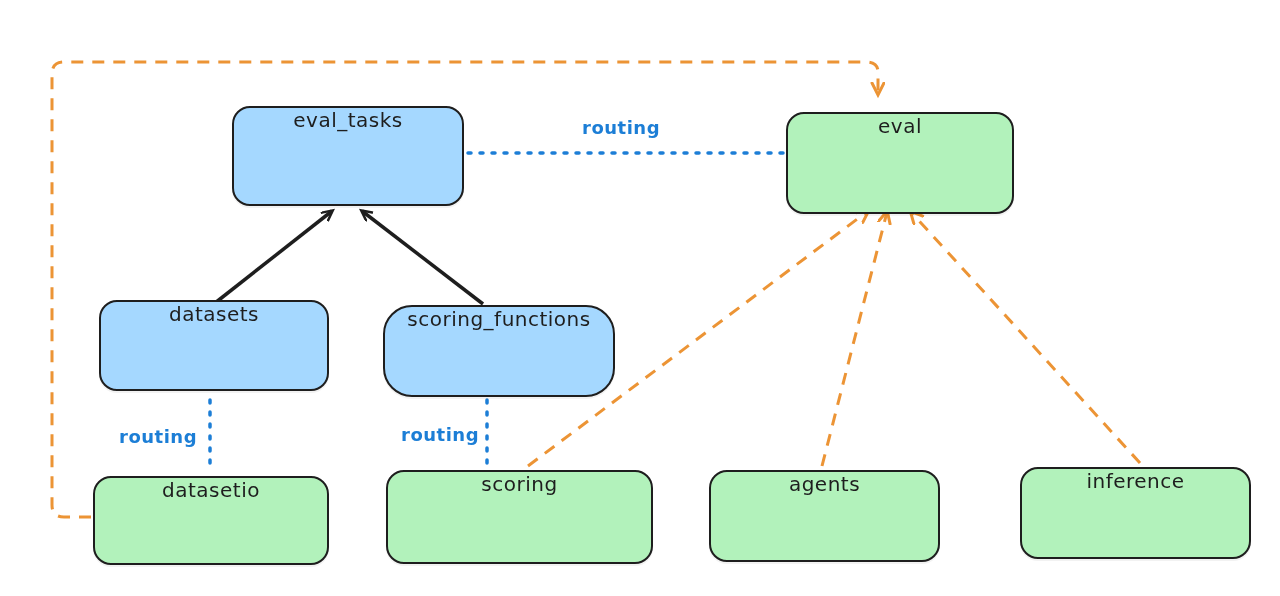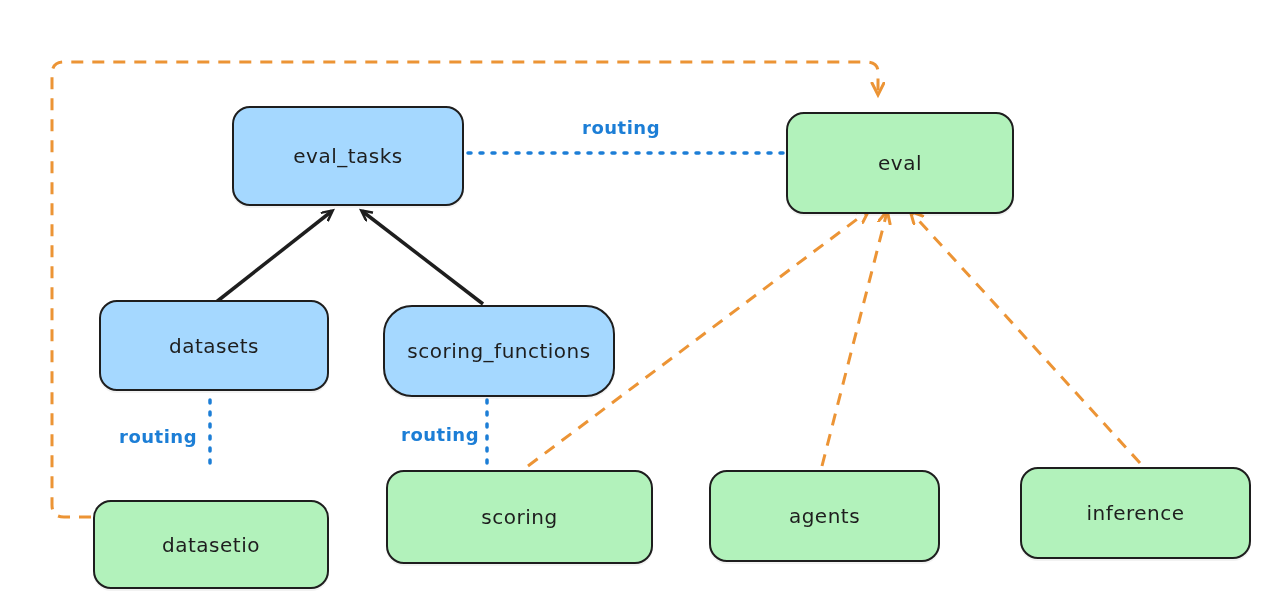--- a/index.html
+++ b/index.html
@@ -17,21 +17,21 @@
   }
   .canvas{
     position:relative;
     width:1280px;height:596px;
     background:var(--canvas-bg);
     overflow:hidden;
   }
   svg.wires{position:absolute;inset:0;width:1280px;height:596px;}
   .node{
     position:absolute;
-    display:flex;align-items:center;justify-content:center;
+    display:flex;align-items:flex-start;justify-content:center;
     border:2.5px solid var(--stroke-dark);
     border-radius:18px;
     font-size:20px;
     letter-spacing:0.5px;
     color:var(--stroke-dark);
     box-shadow:0 2px 0 rgba(30,30,30,0.06);
   }
   .node.api{background:var(--api-fill);}
   .node.provider{background:var(--provider-fill);}
   .edge-label{
@@ -85,21 +85,21 @@
   </div>
 
   <div class="node api" style="left:99px;top:300px;width:230px;height:91px;">
     <span>datasets</span>
   </div>
 
   <div class="node api" style="left:383px;top:305px;width:232px;height:92px;border-radius:29px;">
     <span>scoring_functions</span>
   </div>
 
-  <div class="node provider" style="left:93px;top:476px;width:236px;height:89px;margin-top:24px;">
+  <div class="node provider" style="left:93px;top:476px;width:236px;height:89px;">
     <span>datasetio</span>
   </div>
 
   <div class="node provider" style="left:386px;top:470px;width:267px;height:94px;">
     <span>scoring</span>
   </div>
 
   <div class="node provider" style="left:709px;top:470px;width:231px;height:92px;">
     <span>agents</span>
   </div>

